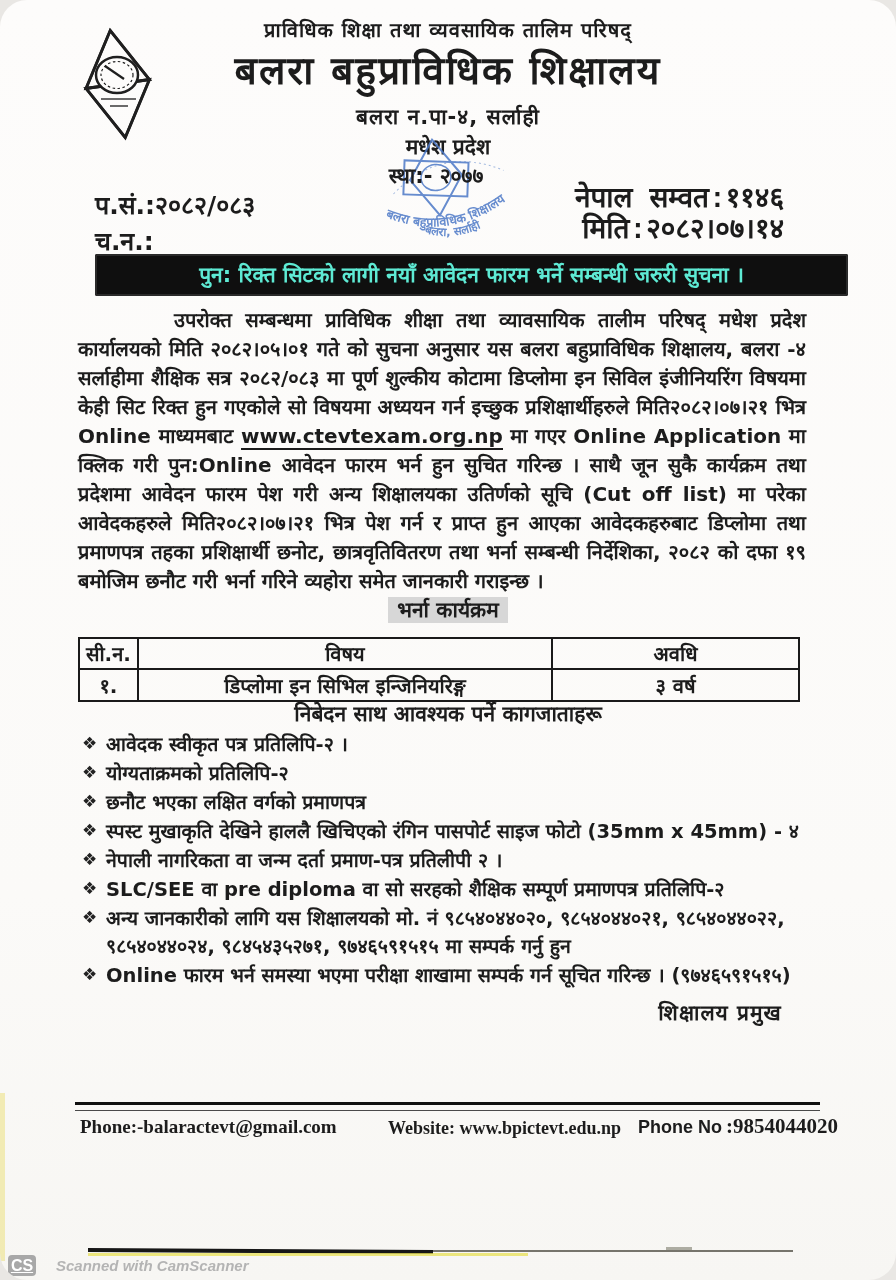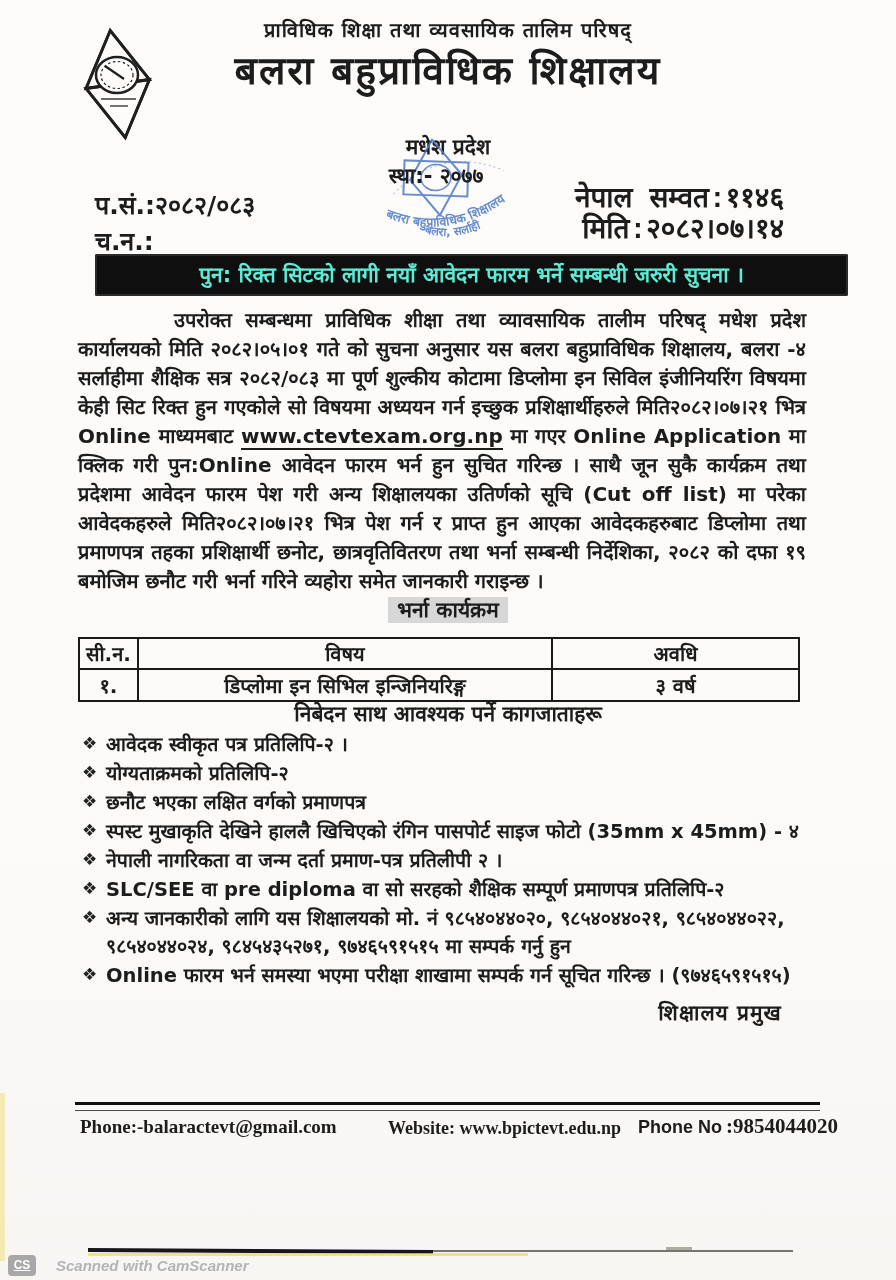--- a/index.html
+++ b/index.html
@@ -1,18 +1,18 @@
 <!DOCTYPE html>
 <html><head>
 <meta charset="utf-8">
 <style>
   html,body{margin:0;padding:0;}
   body{background:#e9e7e4;font-family:"DejaVu Sans",sans-serif;}
   .page{position:relative;width:896px;height:1280px;margin:0 auto;overflow:hidden;
-        background:linear-gradient(180deg,#fdfcfb 0%,#fbfaf8 70%,#f7f6f3 100%);color:#1c1c1c;}
+        background:linear-gradient(180deg,#fdfcfb 0%,#fbfaf8 70%,#f7f6f3 100%);color:#1c1c1c;border-radius:27px;}
   .abs{position:absolute;}
   .ctr{left:0;width:896px;text-align:center;}
 
   .council{top:16px;font-size:20px;font-weight:700;letter-spacing:1px;}
   .school-title{top:42px;font-size:39px;font-weight:700;letter-spacing:2px;}
   .addr{top:102px;font-size:21px;font-weight:600;letter-spacing:1px;}
   .prov{top:132px;font-size:21px;font-weight:600;}
   .estd{top:161px;font-size:21px;font-weight:600;transform:translateX(-12px);z-index:3;}
 
   .meta-left{left:95px;top:188px;font-size:25px;font-weight:600;line-height:36px;}
@@ -56,21 +56,21 @@
   .stamp{left:366px;top:136px;width:170px;height:120px;z-index:2;opacity:.85;transform:rotate(-6deg);}
   .logo{left:58px;top:26px;width:120px;height:122px;}
 
   .edge-dark{left:88px;top:1249px;width:345px;height:4px;background:#161616;transform:rotate(.3deg);}
   .edge-dark2{left:433px;top:1250px;width:360px;height:2px;background:#55544a;opacity:.8;}
   .edge-yellow{left:88px;top:1253px;width:440px;height:3px;background:#e8e055;opacity:.75;}
   .edge-left{left:0;top:1093px;width:5px;height:168px;background:#ece389;opacity:.6;}
   .edge-mark{left:666px;top:1247px;width:26px;height:3px;background:#9a9a8d;opacity:.8;}
 
   .cs-badge{left:8px;top:1255px;width:28px;height:21px;background:#a8a8a8;border-radius:4px;color:#fff;
-            font-size:12px;font-weight:700;text-align:center;line-height:21px;font-family:"Liberation Sans",sans-serif;text-decoration:underline;}
+            font-size:16px;font-weight:700;text-align:center;line-height:21px;font-family:"Liberation Sans",sans-serif;text-decoration:underline;}
   .cs-text{left:56px;top:1257px;font-size:15px;color:#b4b4b4;font-weight:600;font-family:"Liberation Sans",sans-serif;font-style:italic;}
 </style>
 </head>
 <body>
 
 <div class="page">
 
   <div class="abs logo">
     <svg width="120" height="122" viewBox="0 0 120 122">
       <g stroke="#1f1f1f" stroke-width="3" fill="none" transform="rotate(-8 60 60)">
@@ -83,20 +83,21 @@
       <line x1="47" y1="40" x2="66" y2="53" stroke="#1f1f1f" stroke-width="2.2"></line>
       <g stroke="#3a3a3a" stroke-width="1.4">
         <line x1="43" y1="73" x2="78" y2="73"></line>
         <line x1="52" y1="80" x2="70" y2="80"></line>
       </g>
     </svg>
   </div>
 
   <div class="abs ctr council">प्राविधिक शिक्षा तथा व्यवसायिक तालिम परिषद्</div>
   <div class="abs ctr school-title">बलरा बहुप्राविधिक शिक्षालय</div>
+  <div class="abs ctr addr">बलरा न.पा-४, सर्लाही</div>
   <div class="abs ctr prov">मधेश प्रदेश</div>
   <div class="abs ctr estd">स्था:- २०७७</div>
 
   <div class="abs stamp">
     <svg width="170" height="120" viewBox="0 0 170 120">
       <defs>
         <path id="arc1" d="M 14,72 Q 84,112 158,58"></path>
         <path id="arc2" d="M 42,88 Q 88,114 136,82"></path>
         <path id="arc3" d="M 28,52 Q 80,8 140,40"></path>
       </defs>

